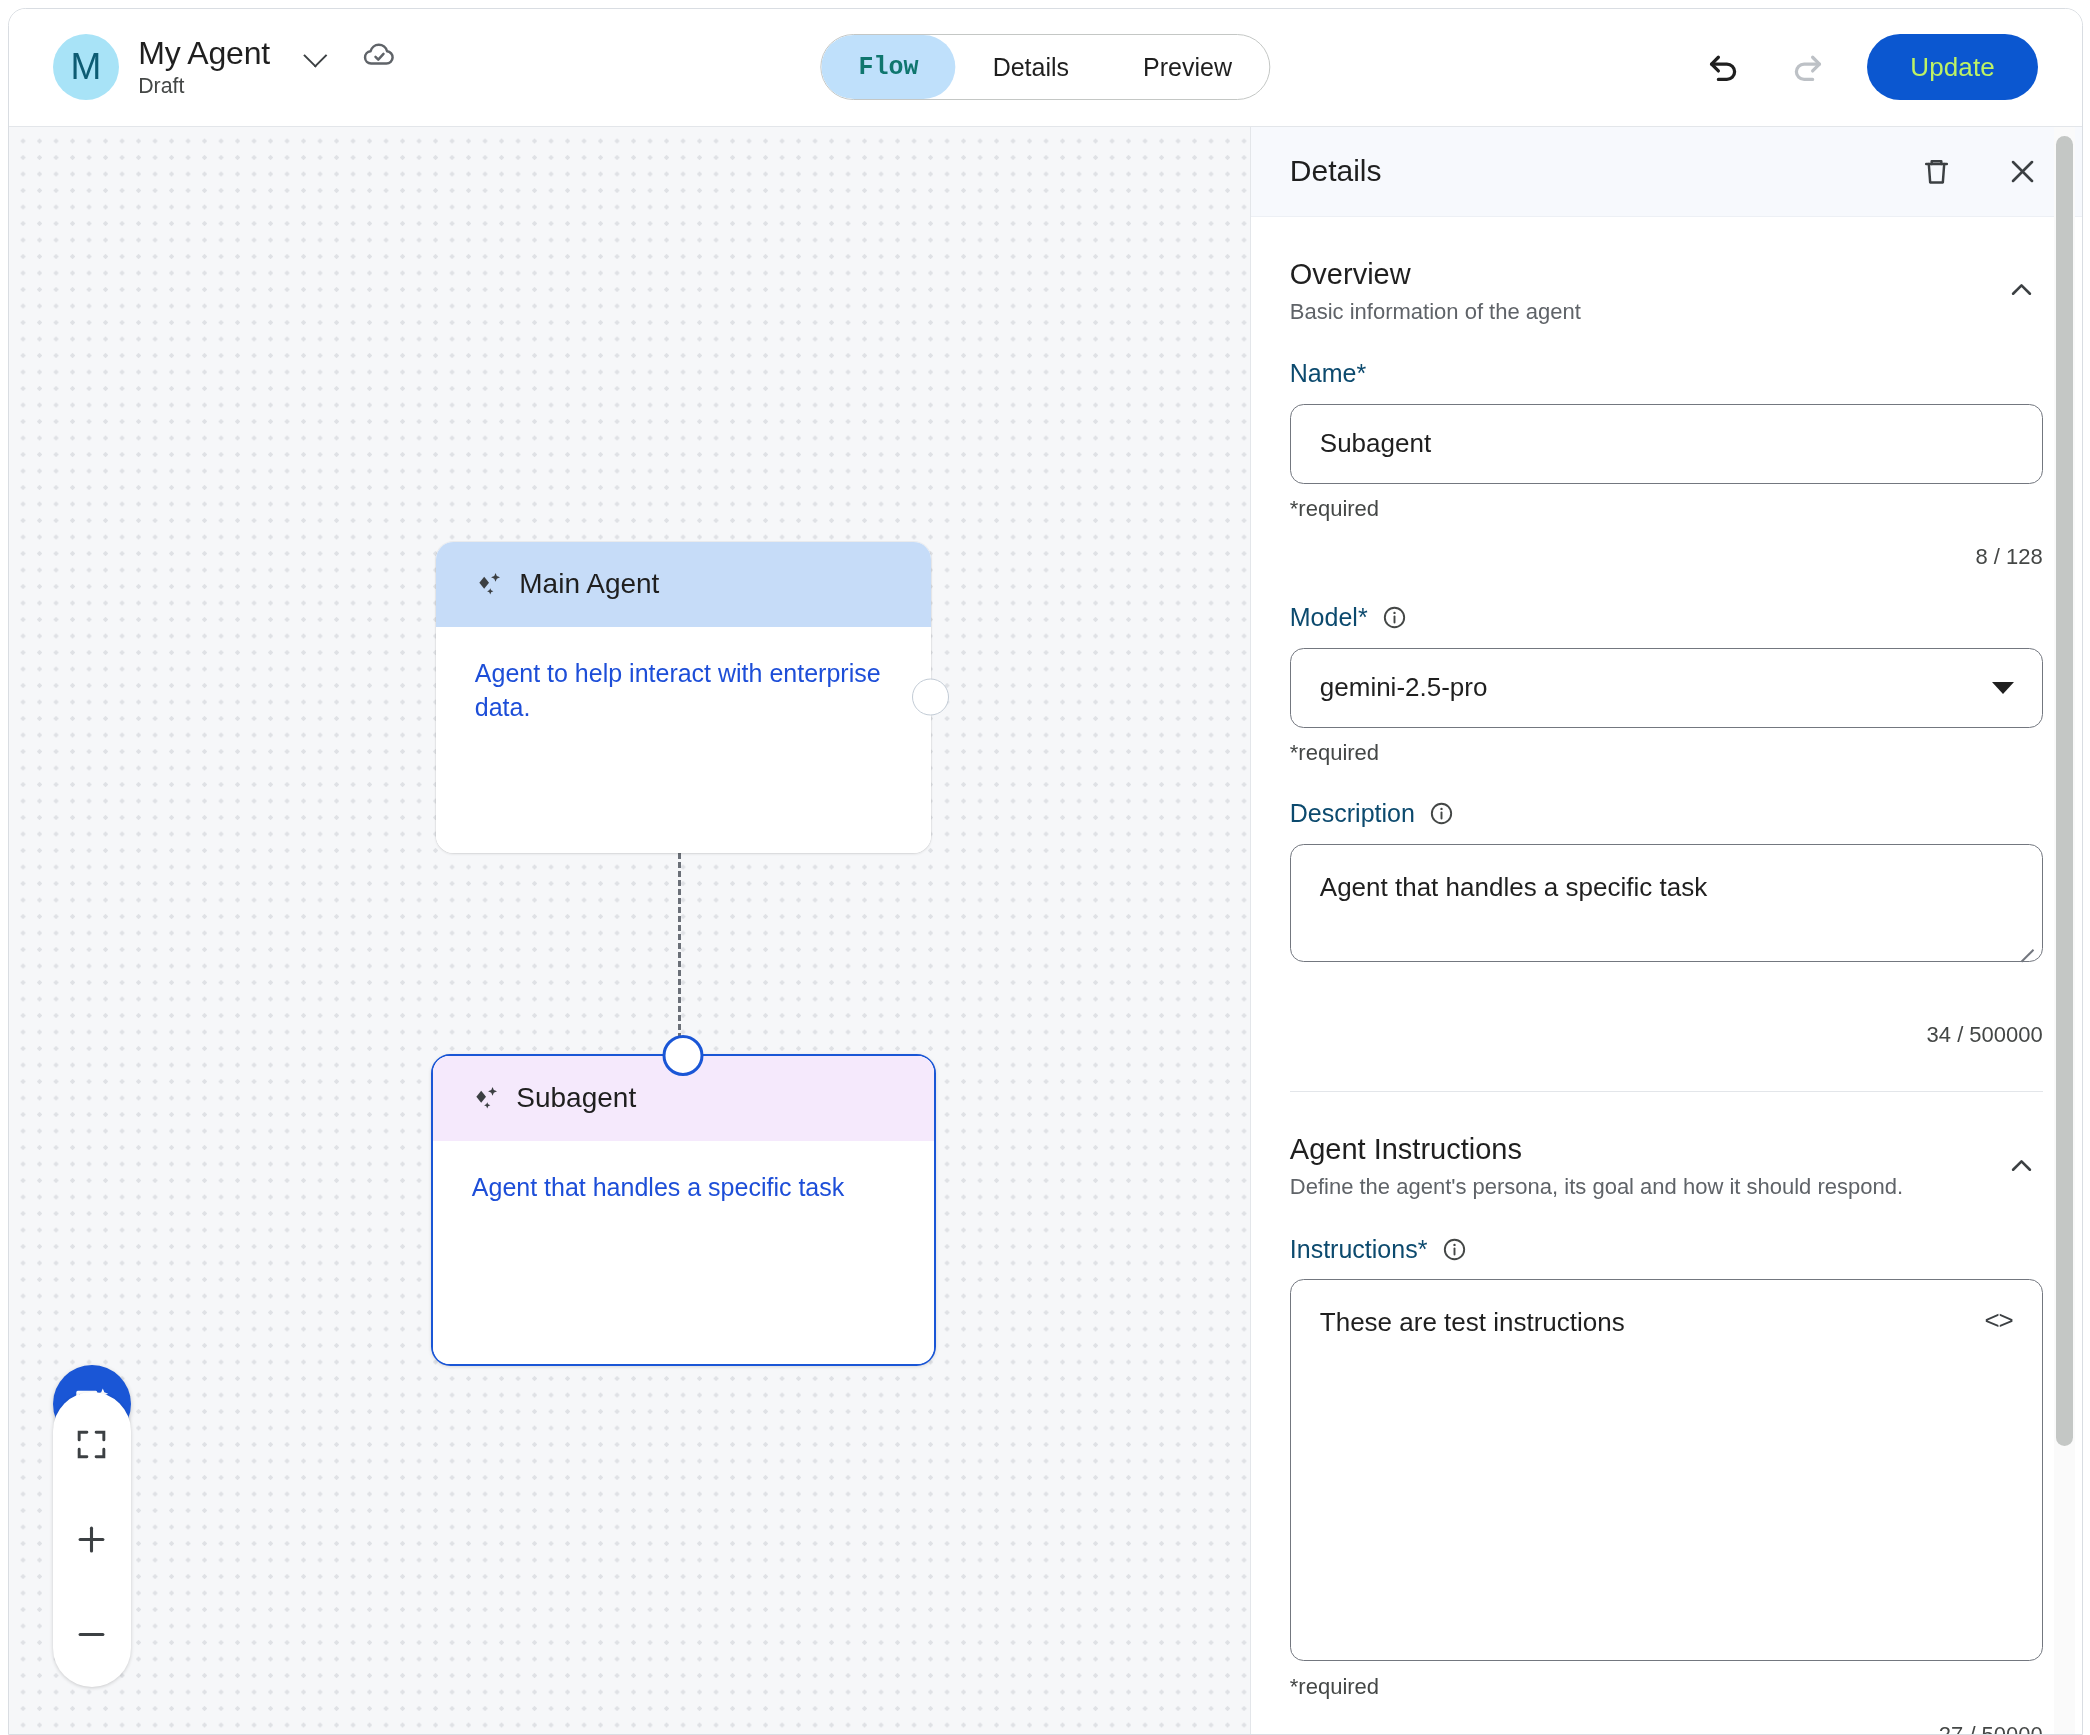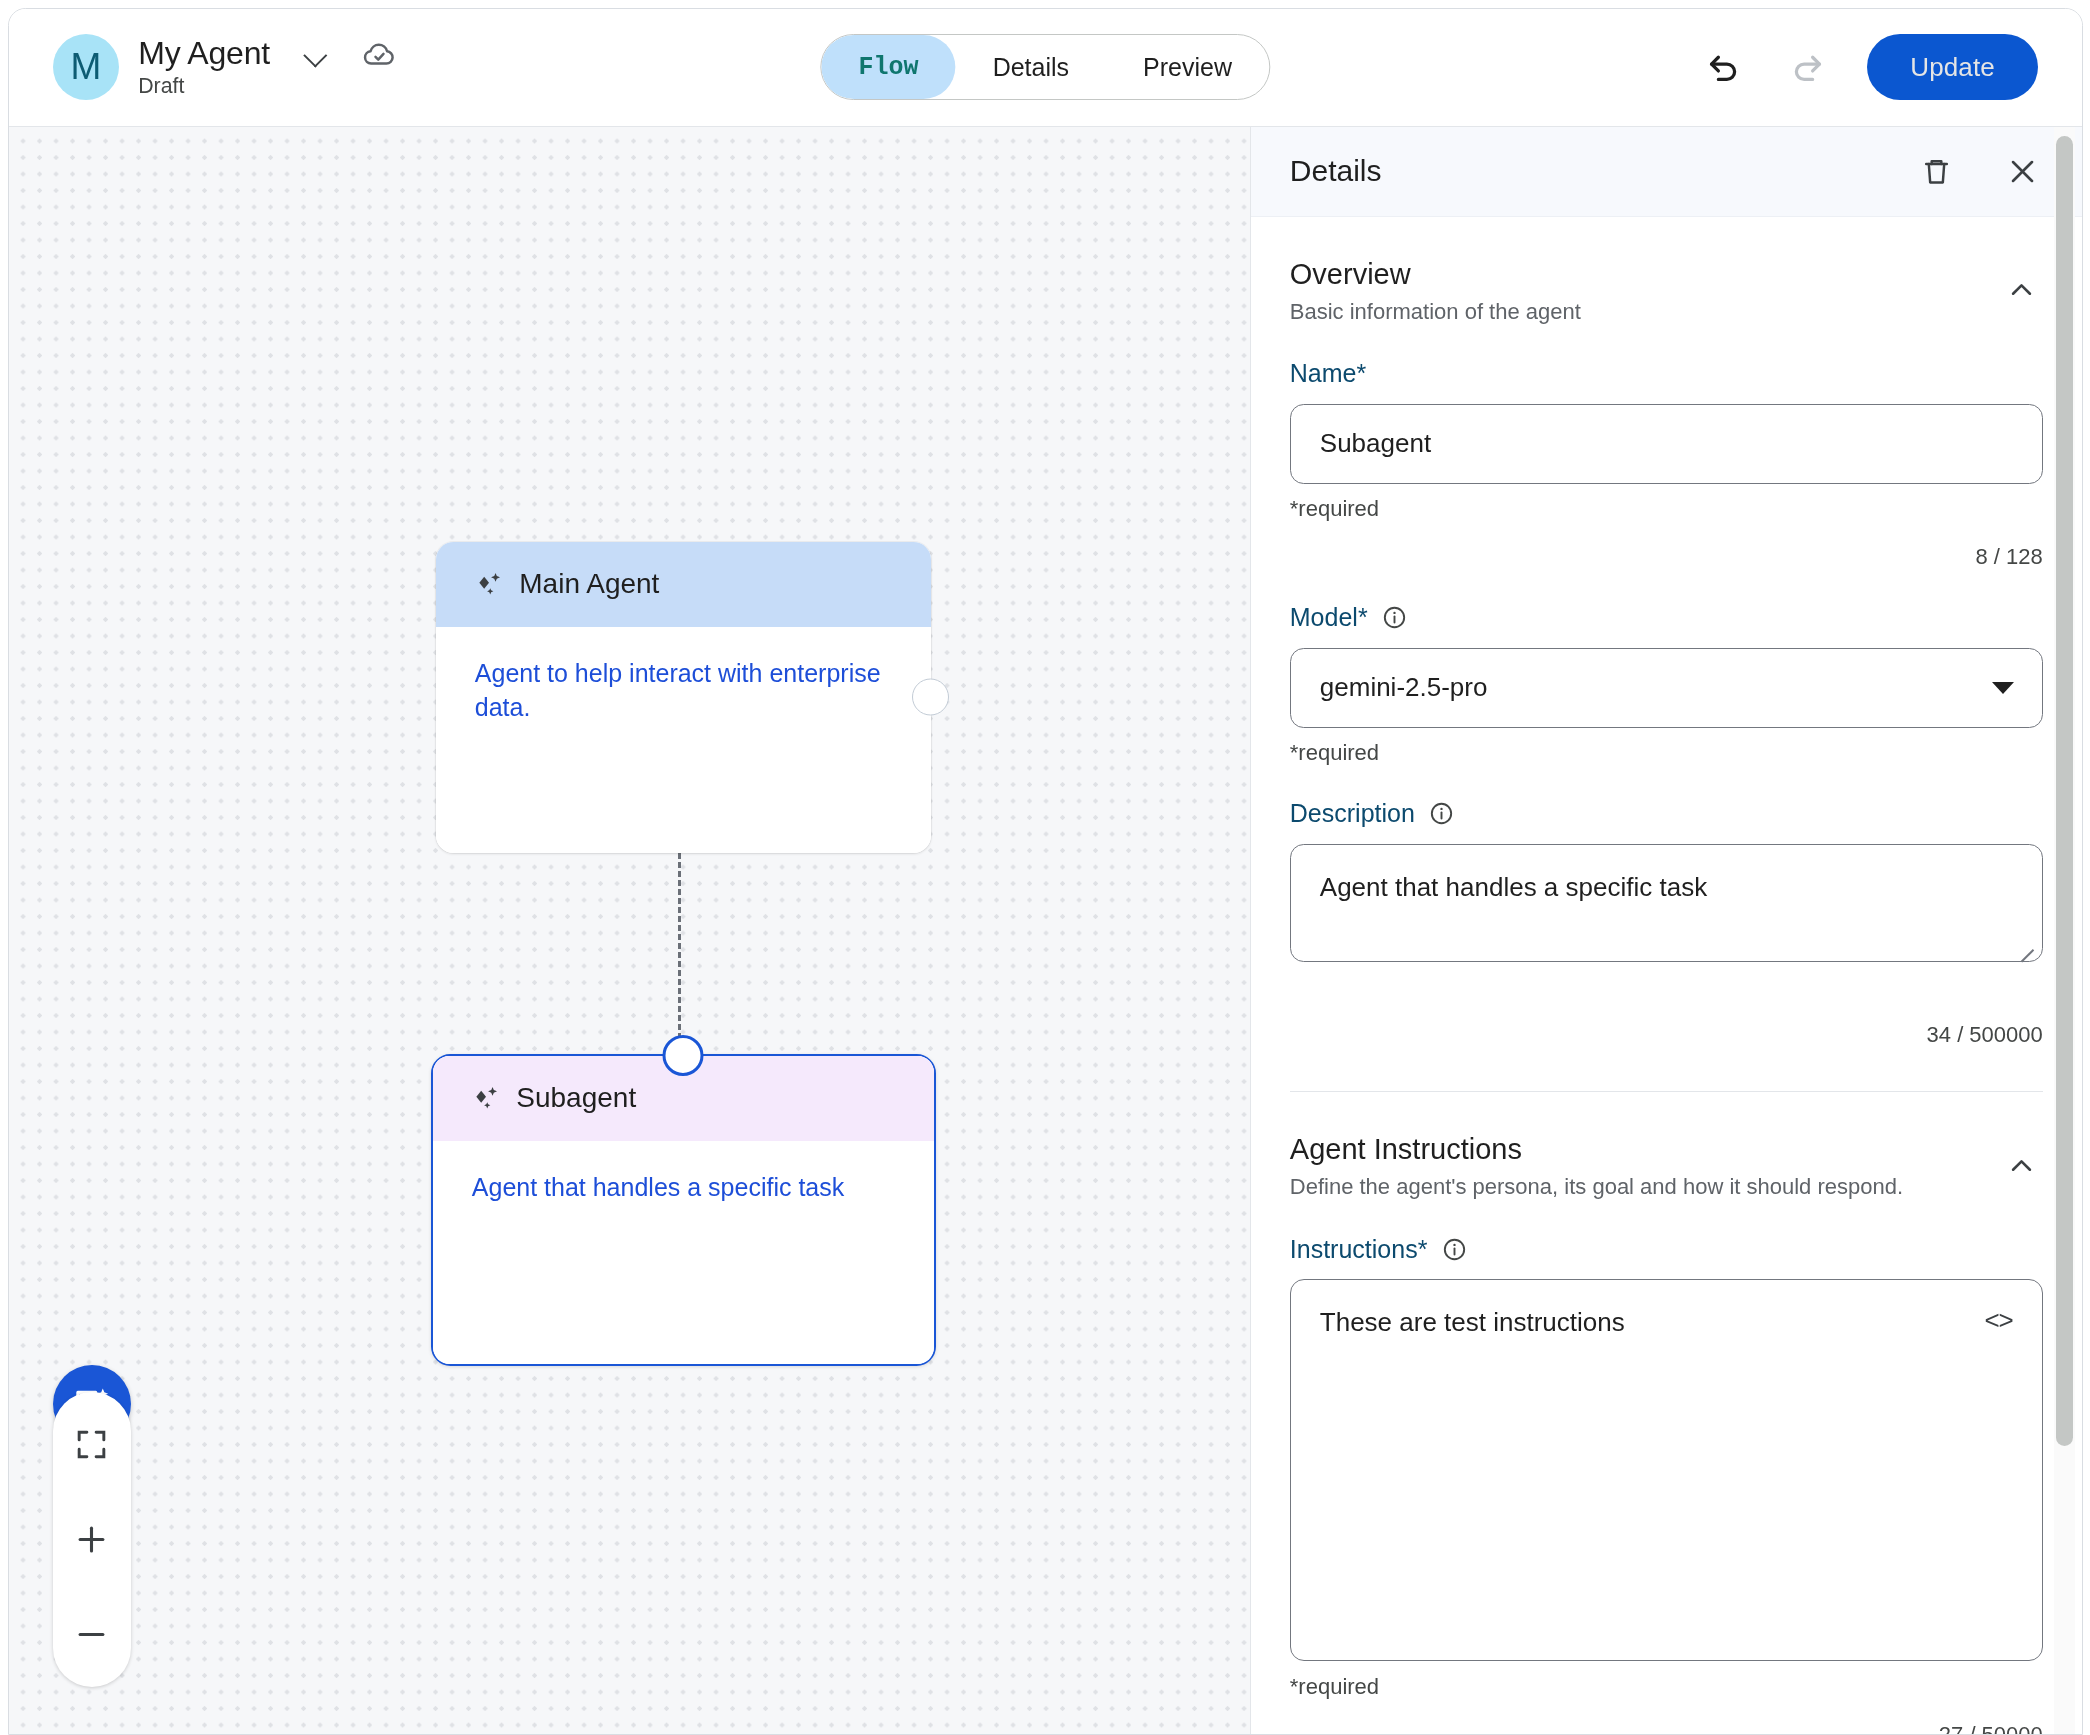--- a/index.html
+++ b/index.html
@@ -118,21 +118,21 @@
   }
   .icon-btn {
     width: 49px; height: 49px;
     display: flex; align-items: center; justify-content: center;
     background: transparent; border: none; cursor: pointer;
     color: #1f1f1f;
   }
   .icon-btn.disabled { color: #bdc1c6; cursor: default; }
   .update-btn {
     background: #0b57d0;
-    color: #e5e5e5;
+    color: #bef264;
     border: none;
     border-radius: 969px;
     height: 66px;
     padding: 0 43px;
     font-size: 26px;
     font-family: inherit;
     cursor: pointer;
     letter-spacing: 0.1px;
   }
 
@@ -375,21 +375,21 @@
     border-radius: 13.6px;
     font-size: 26px;
     color: #1f1f1f;
     padding: 25px 29px;
     font-family: inherit;
     background: #ffffff;
     position: relative;
     line-height: 1.35;
   }
   #desc-box { height: 118px; }
-  #instr-box { height: 382px; border-radius: 14px; }
+  #instr-box { height: 382px; }
   .resize-grip {
     position: absolute;
     right: 6.8px; bottom: 6.8px;
     width: 17.5px; height: 17.5px;
     pointer-events: none;
   }
   .resize-grip::after {
     content: "";
     position: absolute;
     right: 1.9px; bottom: 3.9px;

